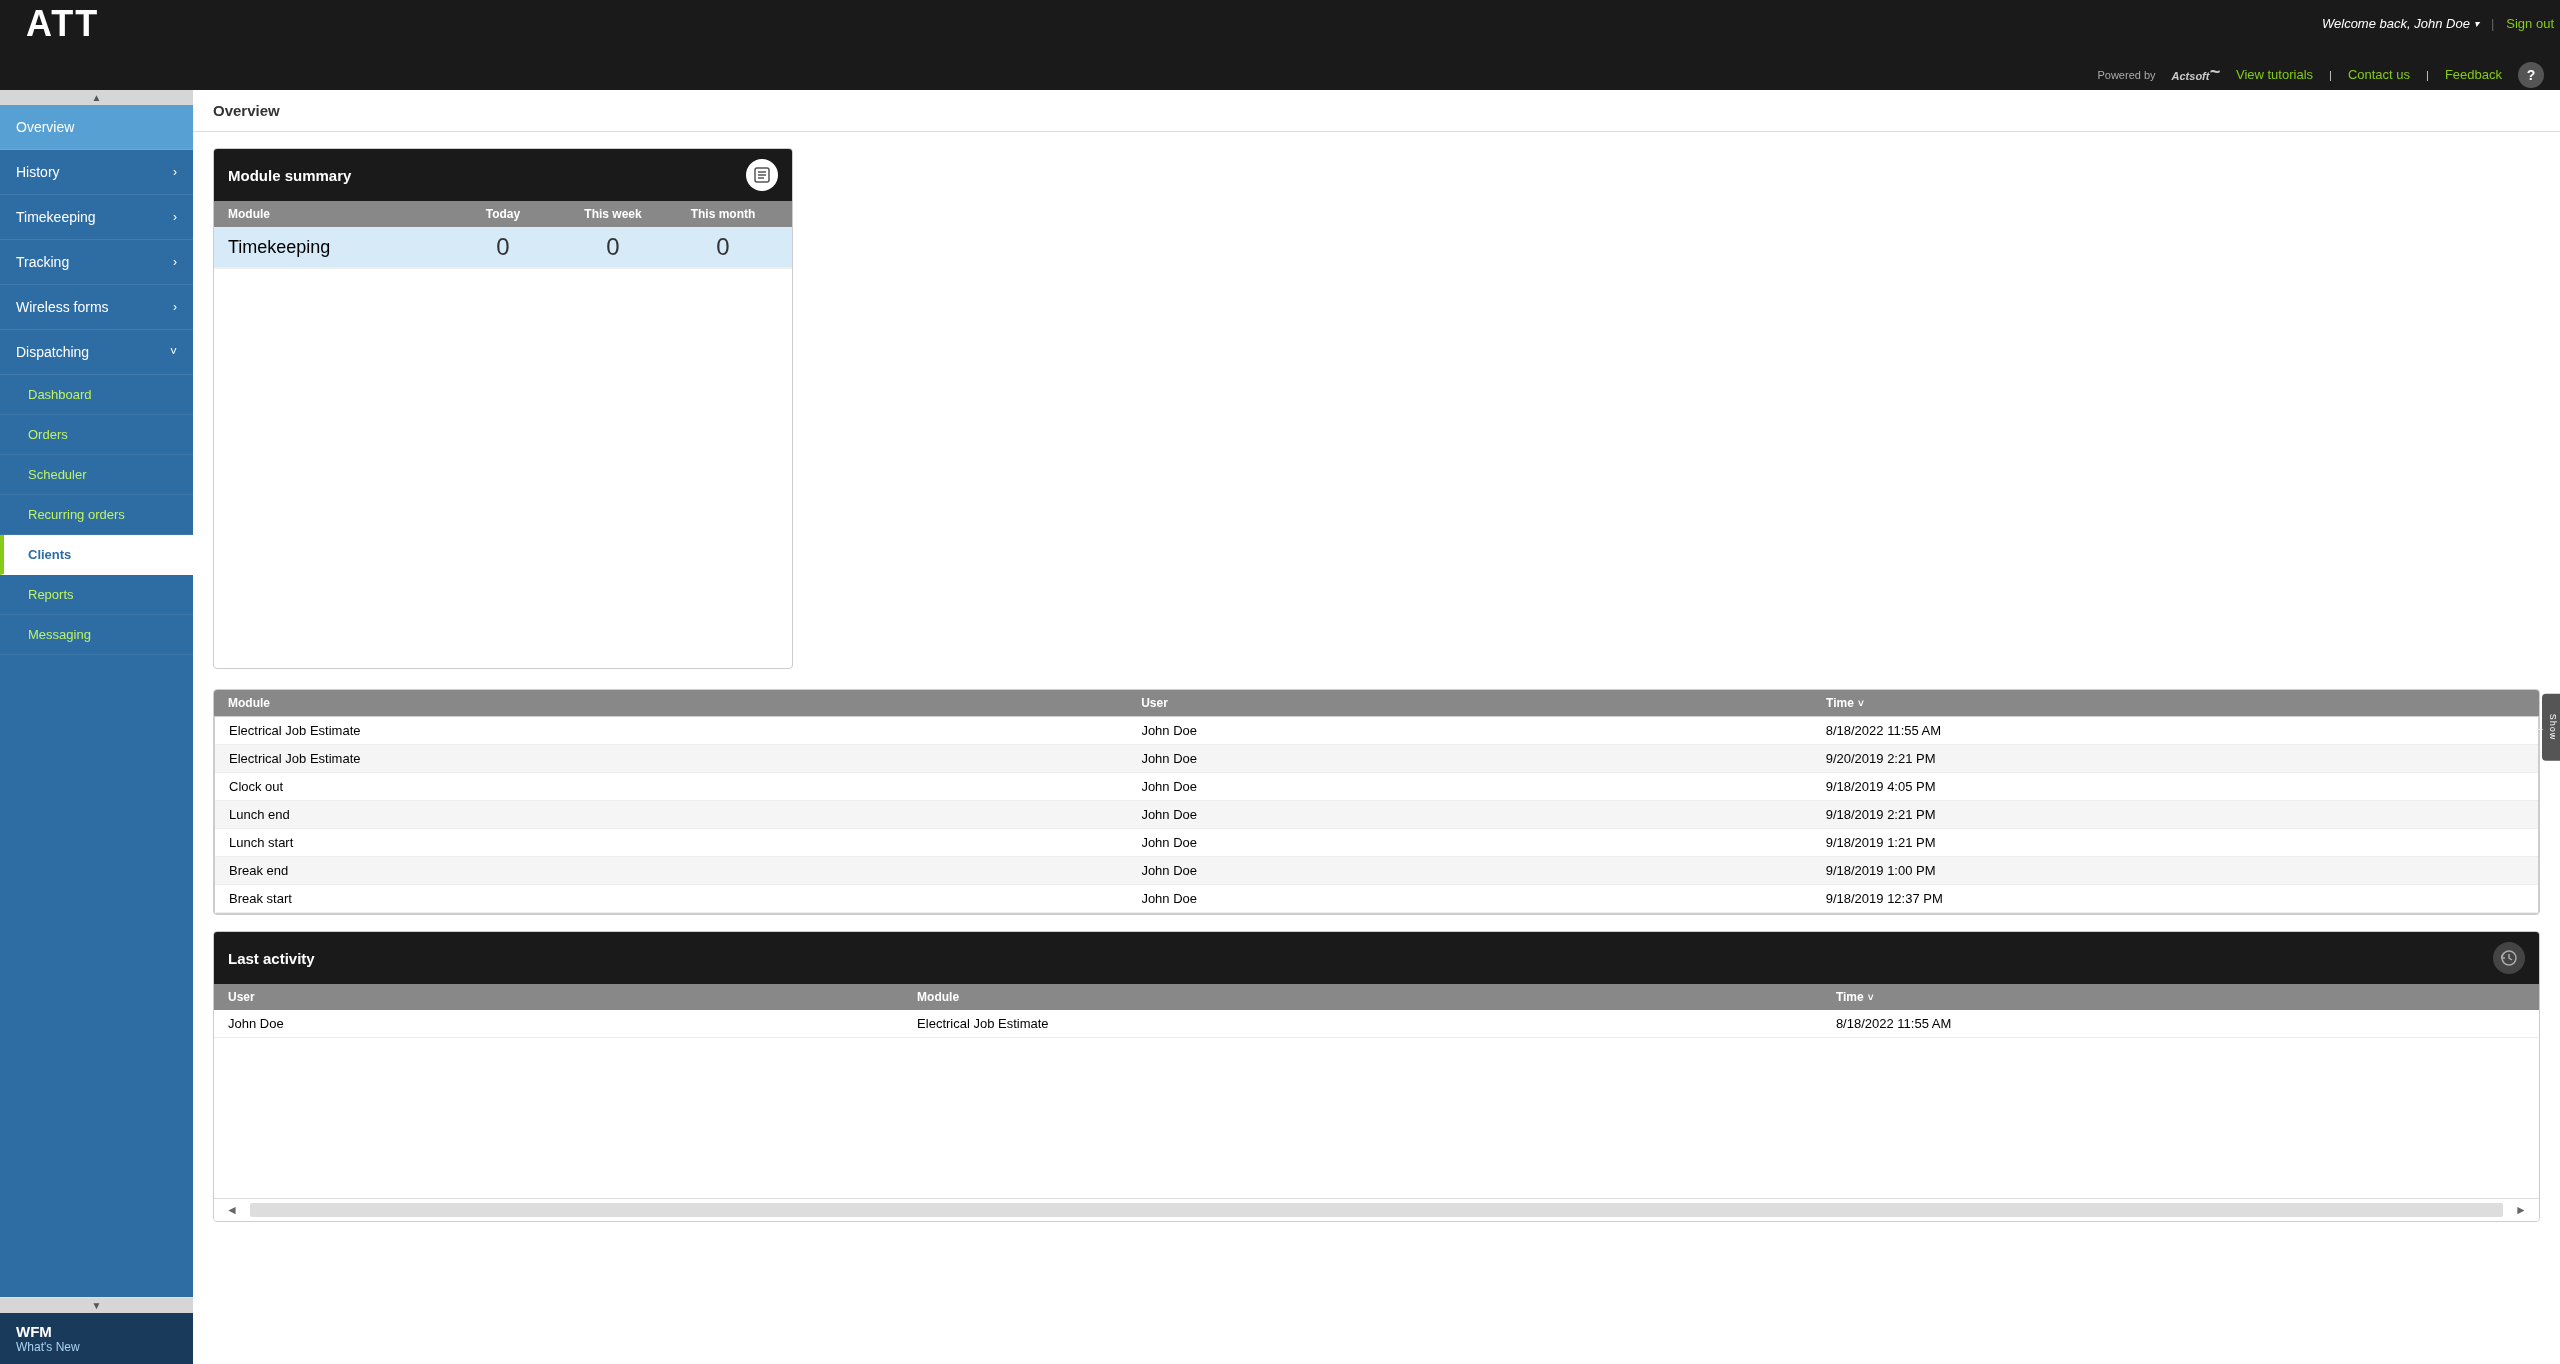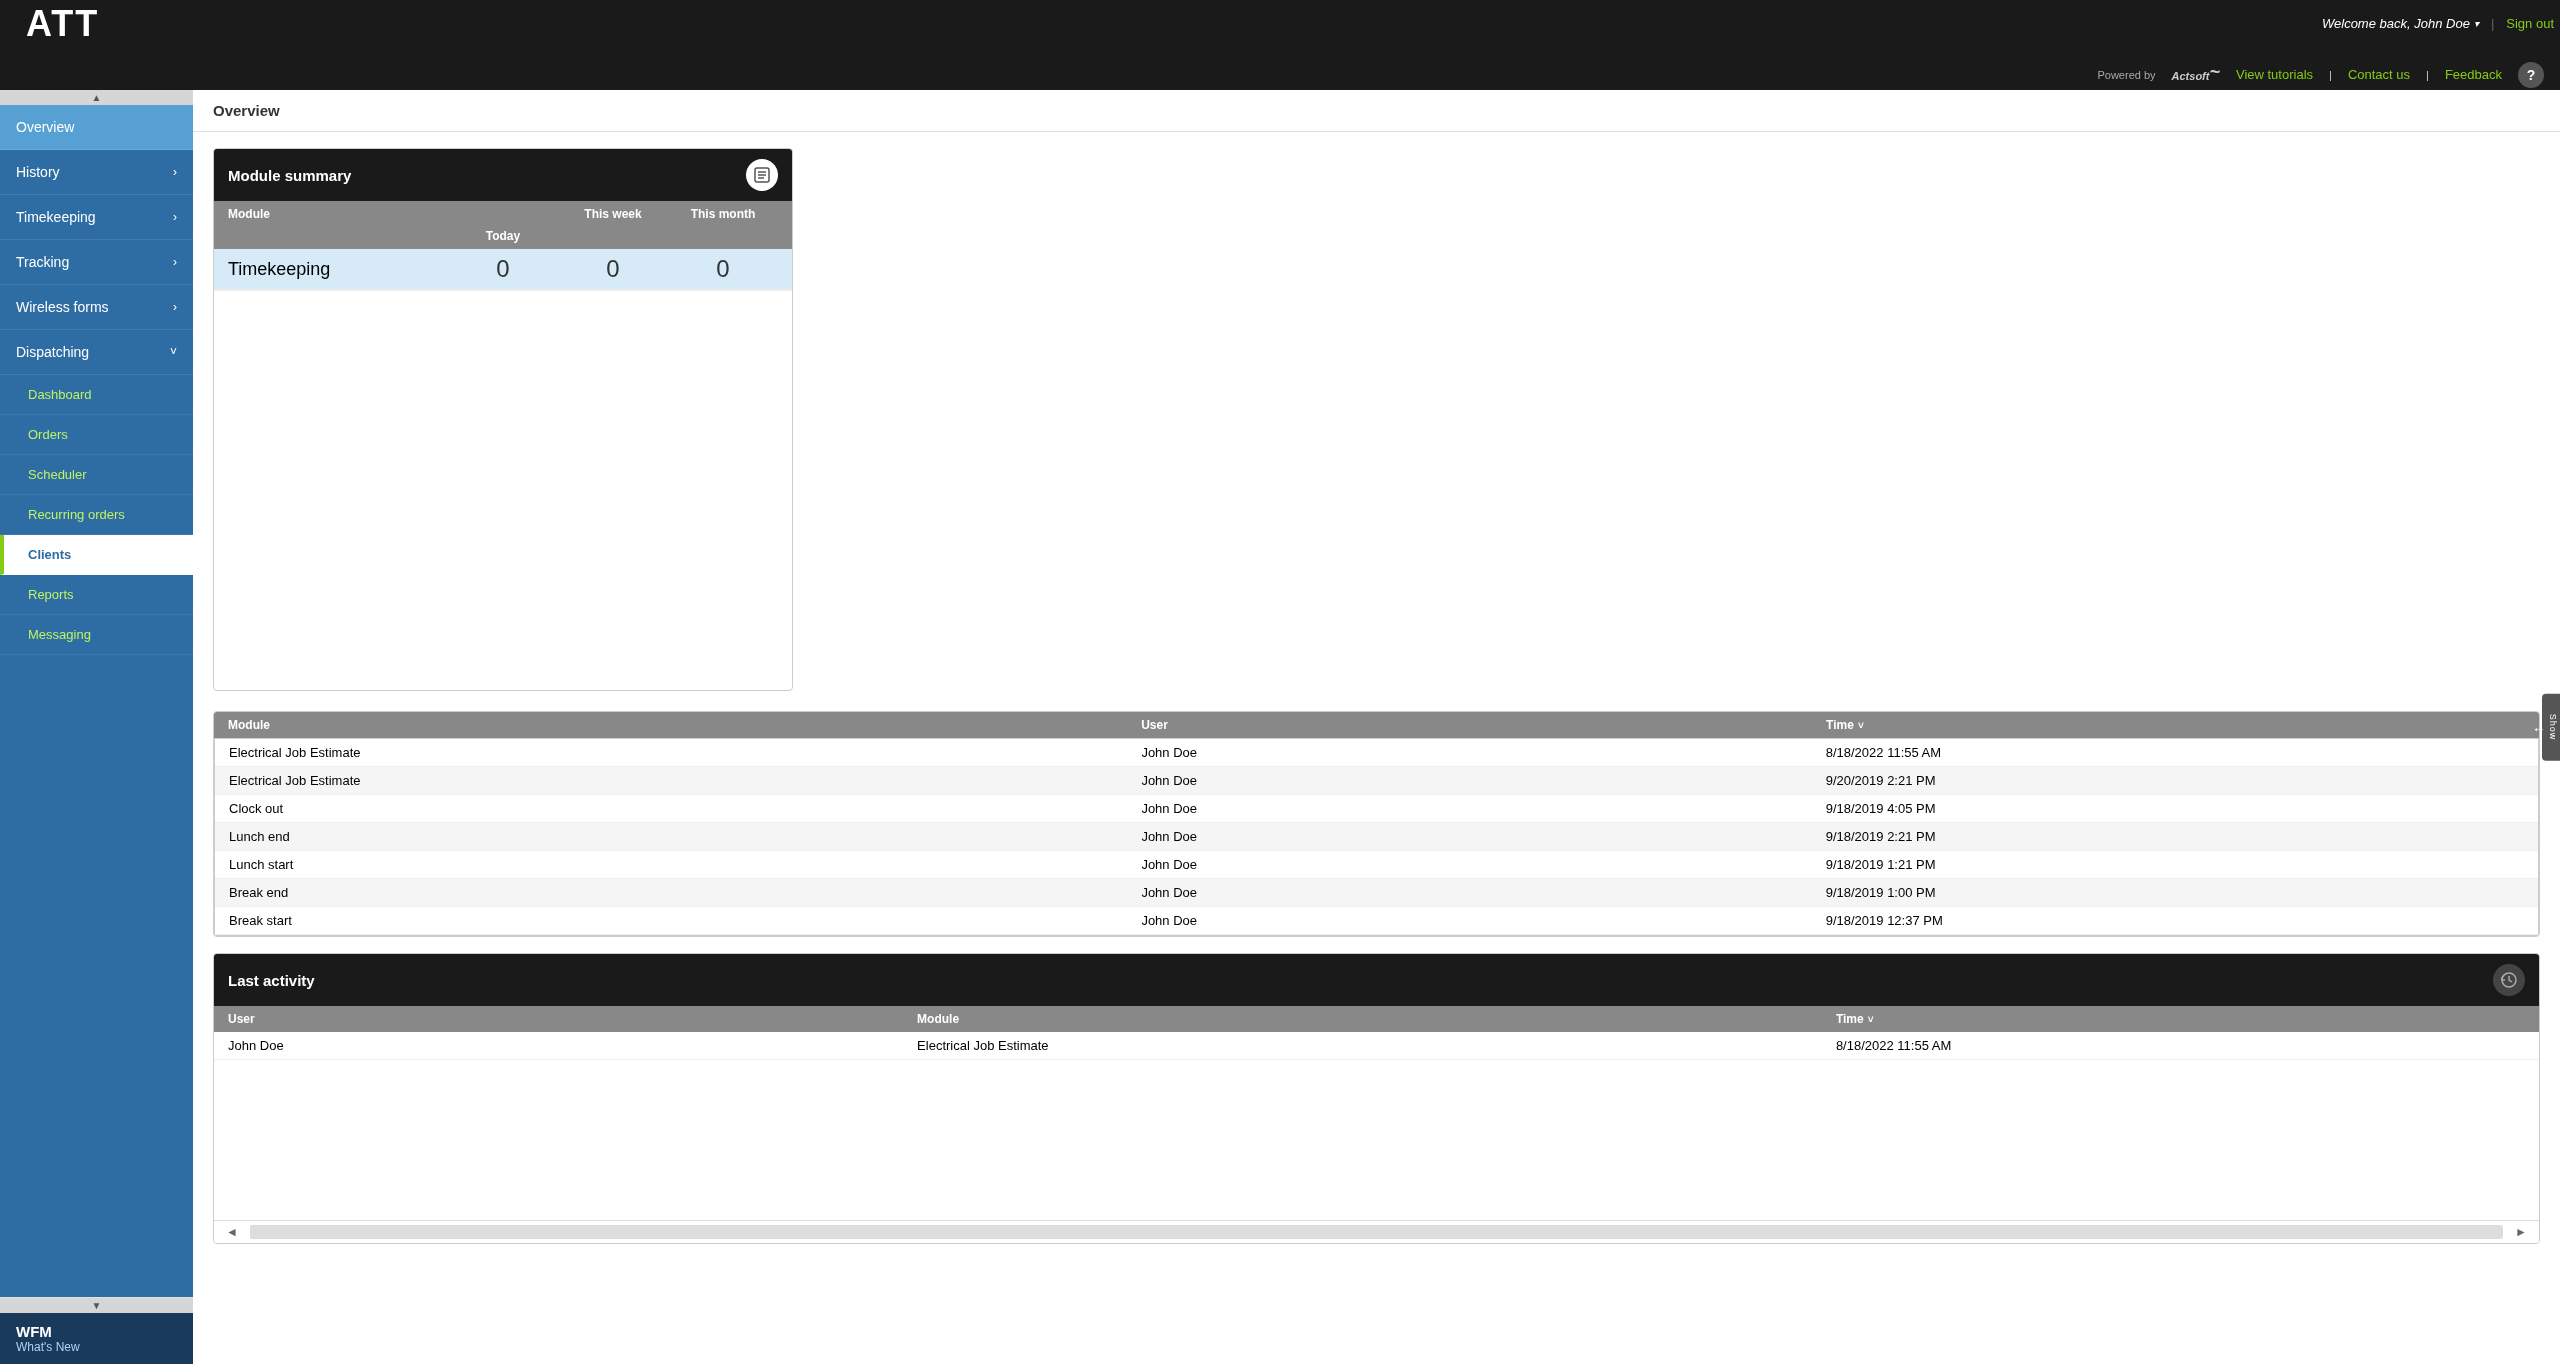--- a/index.html
+++ b/index.html
@@ -397,21 +397,21 @@
             <svg width="18" height="18" viewBox="0 0 18 18" fill="none" xmlns="http://www.w3.org/2000/svg">
               <rect x="2" y="2" width="14" height="14" rx="2" fill="none" stroke="#555" stroke-width="1.5"></rect>
               <line x1="5" y1="6" x2="13" y2="6" stroke="#555" stroke-width="1.5"></line>
               <line x1="5" y1="9" x2="13" y2="9" stroke="#555" stroke-width="1.5"></line>
               <line x1="5" y1="12" x2="11" y2="12" stroke="#555" stroke-width="1.5"></line>
             </svg>
           </div>
         </div>
         <div class="table-header-row module-summary-grid">
           <span>Module</span>
-          <span style="text-align:center;margin-top:22px;">Today</span>
+          <span style="text-align:center;">Today</span>
           <span style="text-align:center;">This week</span>
           <span style="text-align:center;">This month</span>
         </div>
         <div id="module-summary-rows">
           <div class="table-row module-summary-grid highlighted">
             <span class="module-name">Timekeeping</span>
             <span class="module-count">0</span>
             <span class="module-count">0</span>
             <span class="module-count">0</span>
           </div>

